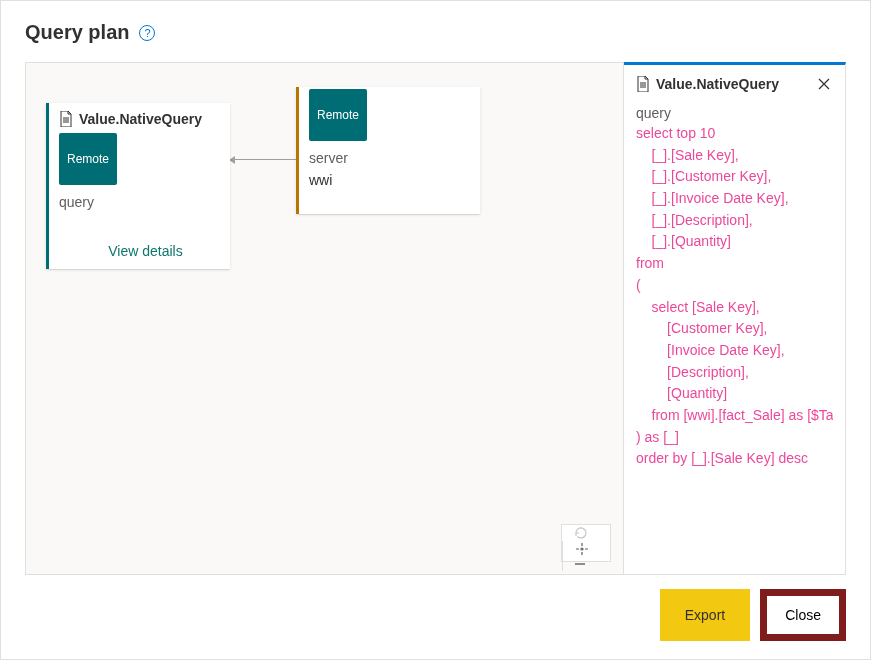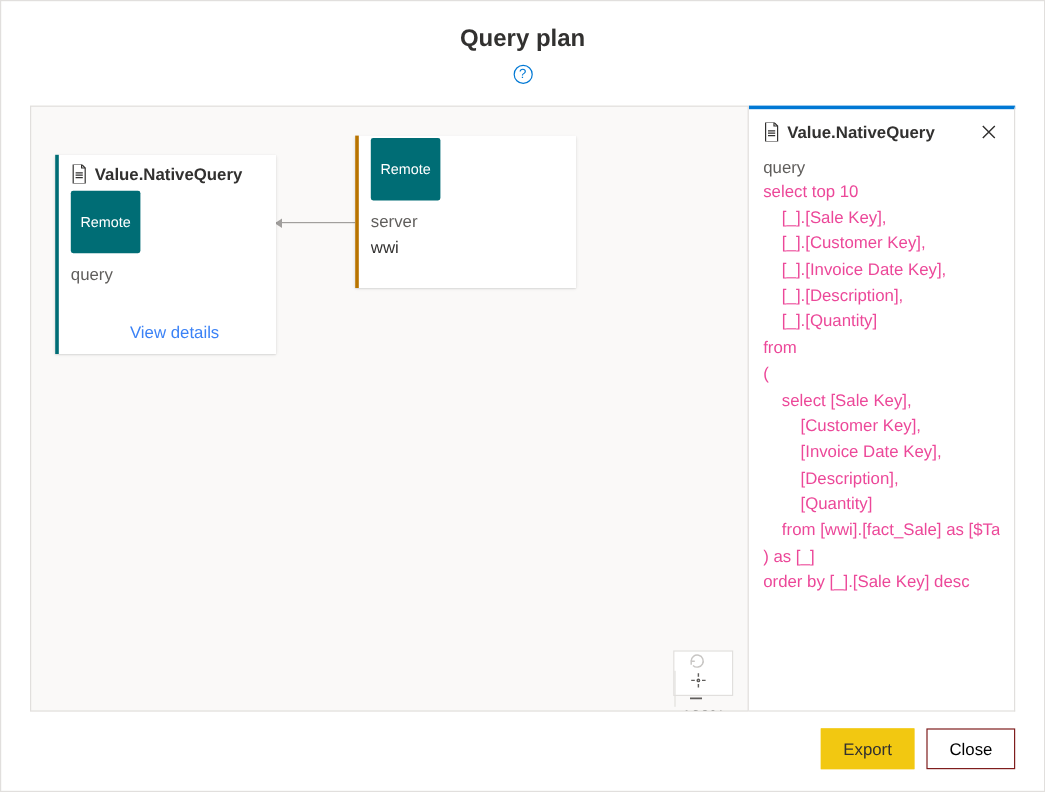--- a/index.html
+++ b/index.html
@@ -19,21 +19,20 @@
     height: 660px;
     display: flex;
     flex-direction: column;
     padding: 20px 24px 18px 24px;
   }
   .header {
     display: flex;
     align-items: center;
     gap: 10px;
     margin-bottom: 18px;
-    flex-direction: column;
   }
   .header h1 {
     font-size: 20px;
     font-weight: 600;
     margin: 0;
   }
   .help-icon {
     width: 16px; height: 16px;
     border: 1px solid #0078d4;
     border-radius: 50%;
@@ -96,21 +95,21 @@
     line-height: 1.6;
   }
   .node-body .val {
     color: #323130;
     white-space: nowrap;
     overflow: hidden;
     text-overflow: ellipsis;
   }
   .view-details {
     text-align: center;
-    color: #3b82f6;
+    color: #0f766e;
     padding: 8px 0 10px 12px;
     font-size: 14px;
     cursor: pointer;
   }
   .edge {
     position: absolute;
     top: 96px;
     left: 204px;
     width: 66px;
     height: 1px;
@@ -191,23 +190,23 @@
     color: #605e5c;
     margin-bottom: 2px;
   }
   .footer {
     display: flex;
     justify-content: flex-end;
     gap: 10px;
     margin-top: 14px;
   }
   .btn {
-    height: 34px;
+    height: 52px;
     padding: 0 18px;
-    border: 1px solid #7f1d1d;
+    border: 7px solid #7f1d1d;
     background: #fff;
     font-size: 14px;
     cursor: pointer;
     display: flex;
     align-items: center;
   }
   .btn.primary {
     background: #f2c811;
     border-color: #f2c811;
     color: #323130;

